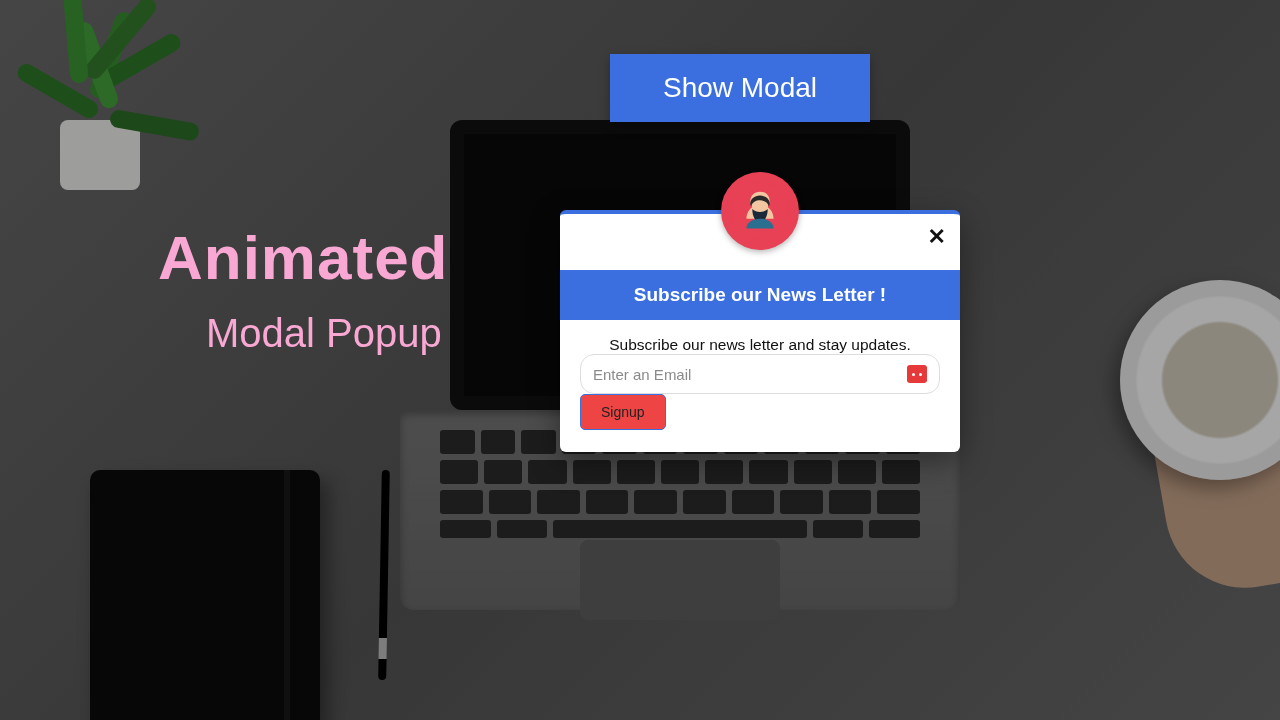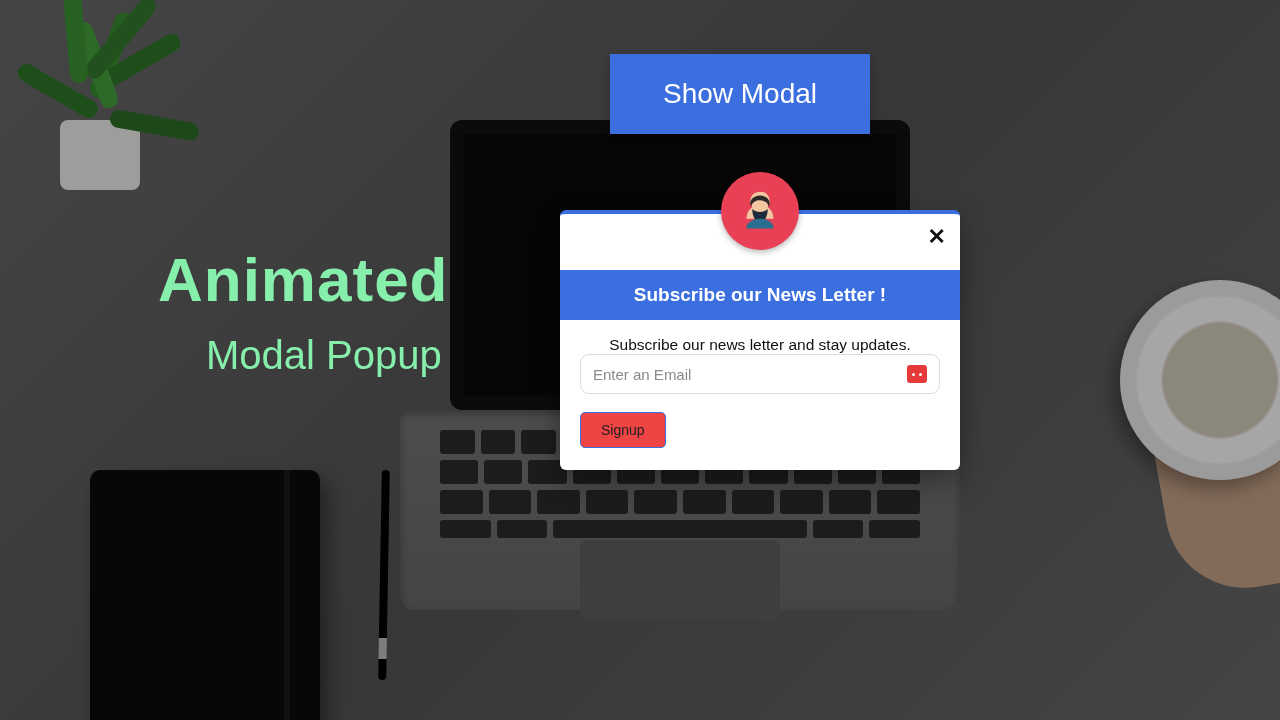--- a/index.html
+++ b/index.html
@@ -111,22 +111,22 @@
   top: 370px; right: -20px;
   width: 140px; height: 220px;
   background: #c9a58a;
   border-radius: 60px 40px 30px 80px;
   transform: rotate(-10deg);
 }
 
 
 .title-block {
   position: absolute;
-  top: 244px; left: 110px;
-  color: #86efac;
+  top: 222px; left: 110px;
+  color: #f9a8d4;
   display: flex;
   align-items: center;
 }
 .title-bar {
   width: 8px;
   background: #3b6fe0;
   margin-right: 40px;
 }
 .title-text h1 {
   font-size: 62px;
@@ -137,21 +137,21 @@
 .title-text h2 {
   font-size: 40px;
   font-weight: 400;
   margin-left: 48px;
 }
 
 
 .show-modal-btn {
   position: absolute;
   top: 54px; left: 610px;
-  width: 260px; height: 80px;
+  width: 260px; height: 68px;
   background: #3b6fe0;
   color: #fff;
   font-size: 28px;
   font-weight: 500;
   display: flex;
   align-items: center;
   justify-content: center;
   box-shadow: 0 4px 10px rgba(0,0,0,0.3);
   cursor: pointer;
 }
@@ -196,23 +196,22 @@
 }
 .modal .body { padding: 16px 20px 22px 20px; }
 .modal .desc {
   text-align: center;
   font-size: 15.5px;
   color: #111;
 }
 .modal .email-row {
   display: flex; align-items: center;
   border: 1px solid #ddd;
-  border-radius: 9px;
+  border-radius: 14px;
   padding: 10px 12px;
-  margin-bottom: 18px;
 }
 .modal .email-row input {
   flex: 1; border: none; outline: none;
   font-size: 15px; color: #333;
 }
 .modal .email-row input::placeholder { color: #8a8a8a; }
 .modal .email-icon {
   width: 20px; height: 18px;
   background: #e63a3a;
   border-radius: 3px;

